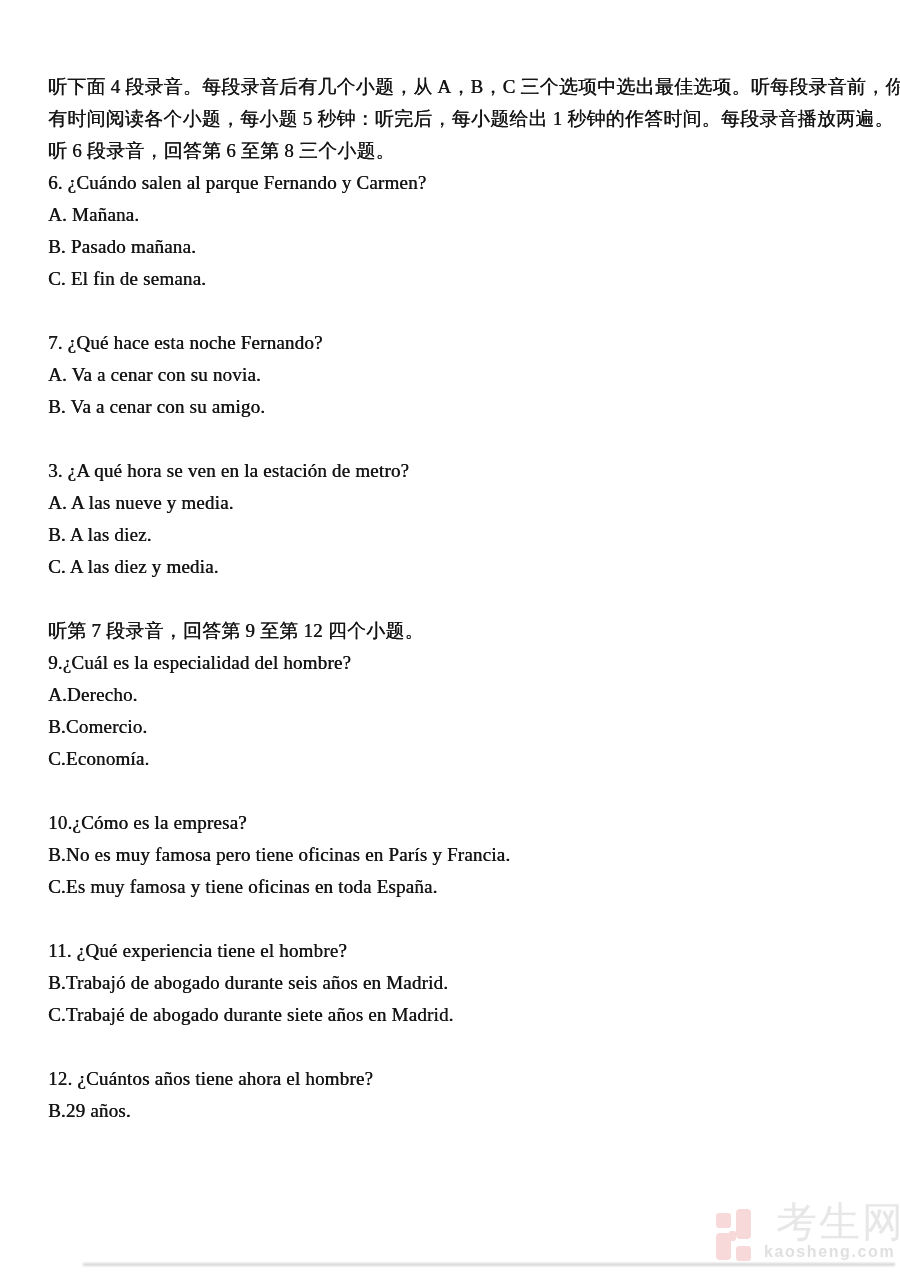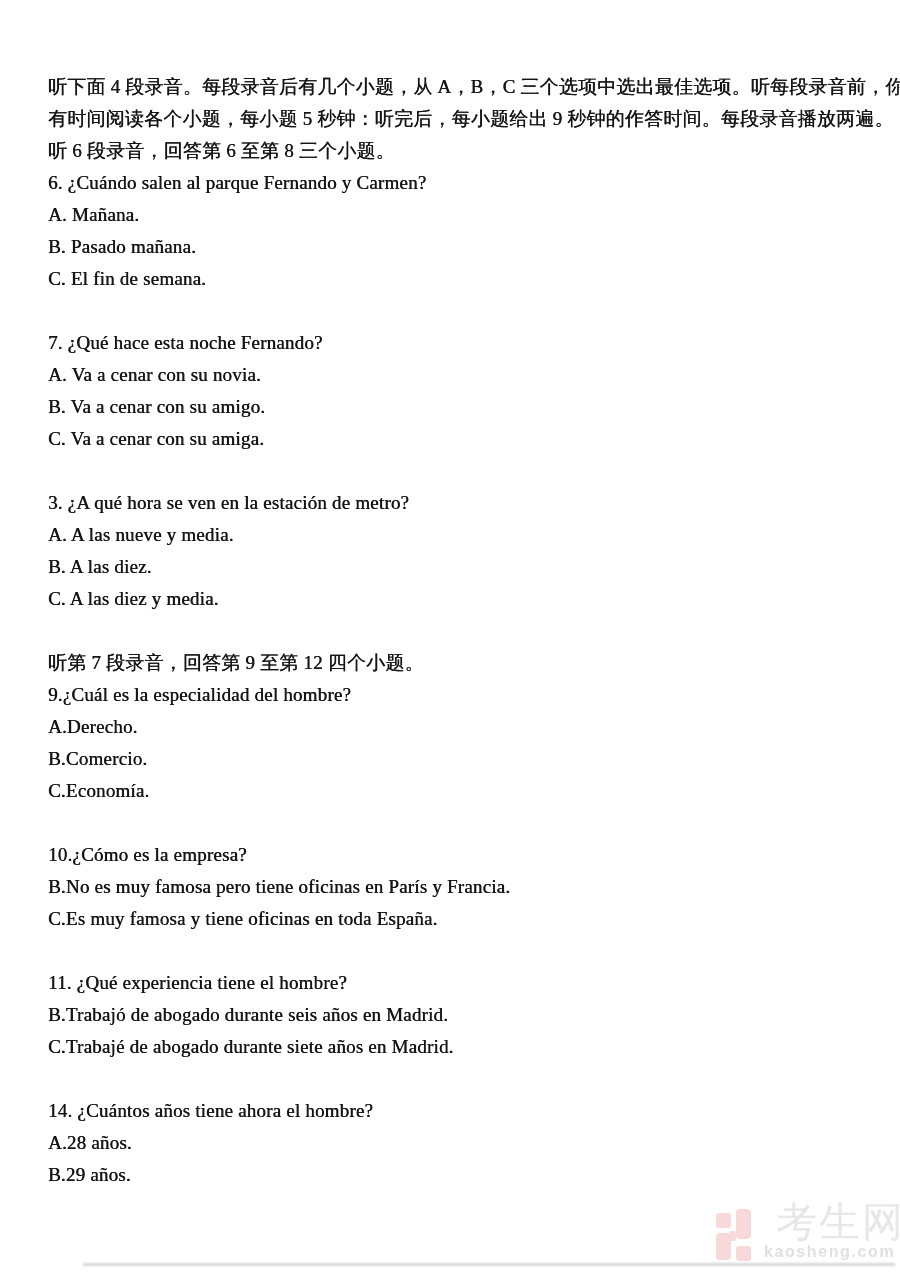--- a/index.html
+++ b/index.html
@@ -75,34 +75,33 @@
     filter: blur(0.8px);
     opacity: 0.75;
   }
 </style>
 </head>
 <body>
 
 <main class="doc">
 
   <p class="ln">听下面 4 段录音。每段录音后有几个小题，从 A，B，C 三个选项中选出最佳选项。听每段录音前，你将</p>
-  <p class="ln">有时间阅读各个小题，每小题 5 秒钟：听完后，每小题给出 9 秒钟的作答时间。每段录音播放两遍。</p>
+  <p class="ln">有时间阅读各个小题，每小题 5 秒钟：听完后，每小题给出 1 秒钟的作答时间。每段录音播放两遍。</p>
 
   <p class="ln">听 6 段录音，回答第 6 至第 8 三个小题。</p>
 
   <p class="ln">6. ¿Cuándo salen al parque Fernando y Carmen?</p>
   <p class="ln">A. Mañana.</p>
   <p class="ln">B. Pasado mañana.</p>
   <p class="ln">C. El fin de semana.</p>
   <div class="gap"></div>
 
   <p class="ln">7. ¿Qué hace esta noche Fernando?</p>
   <p class="ln">A. Va a cenar con su novia.</p>
   <p class="ln">B. Va a cenar con su amigo.</p>
-  <p class="ln">C. Va a cenar con su amiga.</p>
   <div class="gap"></div>
 
   <p class="ln">3. ¿A qué hora se ven en la estación de metro?</p>
   <p class="ln">A. A las nueve y media.</p>
   <p class="ln">B. A las diez.</p>
   <p class="ln">C. A las diez y media.</p>
   <div class="gap"></div>
 
   <p class="ln">听第 7 段录音，回答第 9 至第 12 四个小题。</p>
 
@@ -115,22 +114,21 @@
   <p class="ln">10.¿Cómo es la empresa?</p>
   <p class="ln">B.No es muy famosa pero tiene oficinas en París y Francia.</p>
   <p class="ln">C.Es muy famosa y tiene oficinas en toda España.</p>
   <div class="gap"></div>
 
   <p class="ln">11. ¿Qué experiencia tiene el hombre?</p>
   <p class="ln">B.Trabajó de abogado durante seis años en Madrid.</p>
   <p class="ln">C.Trabajé de abogado durante siete años en Madrid.</p>
   <div class="gap"></div>
 
-  <p class="ln">14. ¿Cuántos años tiene ahora el hombre?</p>
-  <p class="ln">A.28 años.</p>
+  <p class="ln">12. ¿Cuántos años tiene ahora el hombre?</p>
   <p class="ln">B.29 años.</p>
 </main>
 
 <div class="watermark">
   <div class="wm-logo">
     <span class="wm-block wm-b1"></span>
     <span class="wm-block wm-b2"></span>
     <span class="wm-block wm-b3"></span>
     <span class="wm-block wm-b4"></span>
     <span class="wm-block wm-b5"></span>

